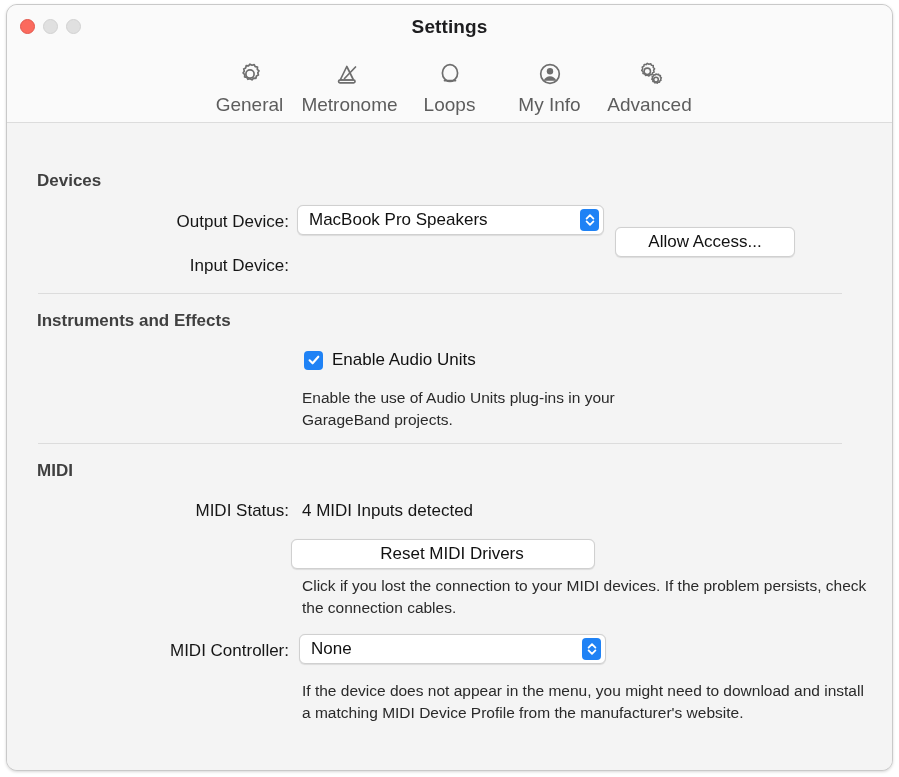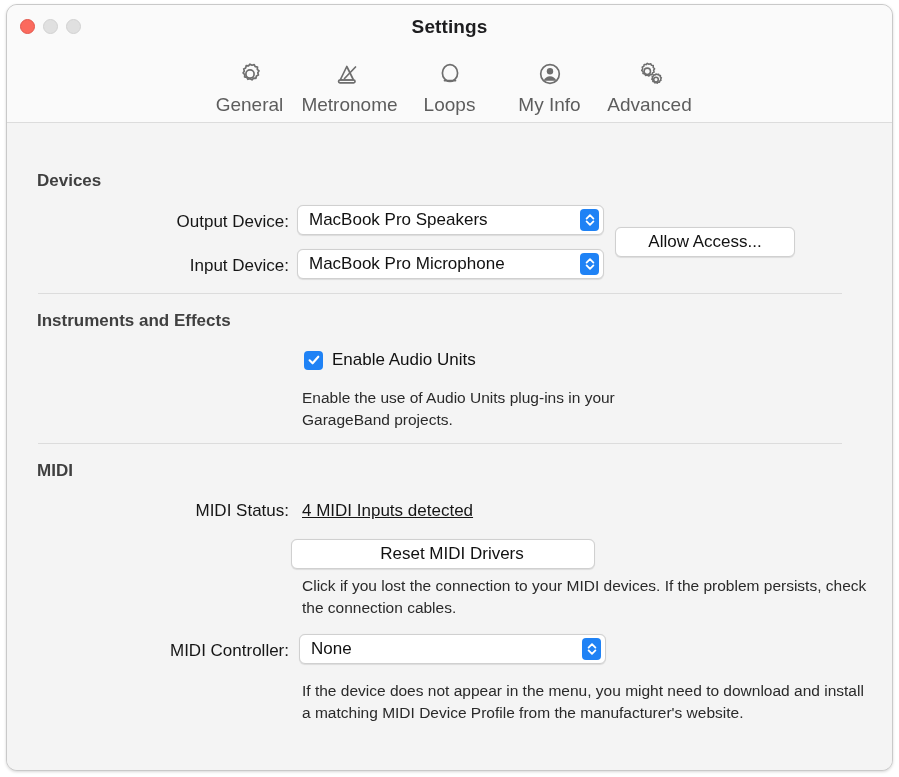--- a/index.html
+++ b/index.html
@@ -311,29 +311,20 @@
         <svg width="12" height="16" viewBox="0 0 12 16" fill="none" stroke="#ffffff" stroke-width="1.8" stroke-linecap="round" stroke-linejoin="round">
           <polyline points="2.6,6.6 6,3.2 9.4,6.6"></polyline>
           <polyline points="2.6,9.4 6,12.8 9.4,9.4"></polyline>
         </svg>
       </span>
     </div>
 
     <div class="pushbtn" style="top:104px; left:608px; width:180px;">Allow Access...</div>
 
     <div class="row-label" style="top:133px; left:30px; width:252px;">Input Device:</div>
-    <div class="popup" style="top:126px; left:290px; width:307px;">
-      <span class="ptext">MacBook Pro Microphone</span>
-      <span class="chev">
-        <svg width="12" height="16" viewBox="0 0 12 16" fill="none" stroke="#ffffff" stroke-width="1.8" stroke-linecap="round" stroke-linejoin="round">
-          <polyline points="2.6,6.6 6,3.2 9.4,6.6"></polyline>
-          <polyline points="2.6,9.4 6,12.8 9.4,9.4"></polyline>
-        </svg>
-      </span>
-    </div>
 
     <div class="divider" style="top:170px;"></div>
 
     <div class="section-title" style="top:188px;">Instruments and Effects</div>
 
     <div class="checkrow" style="top:227px; left:297px;">
       <span class="checkbox">
         <svg width="14" height="14" viewBox="0 0 14 14" fill="none" stroke="#ffffff" stroke-width="2.1" stroke-linecap="round" stroke-linejoin="round">
           <polyline points="2.6,7.3 5.6,10.3 11.3,3.7"></polyline>
         </svg>
@@ -341,21 +332,21 @@
       <span class="checklabel">Enable Audio Units</span>
     </div>
 
     <div class="helptext" style="top:264px; left:295px; width:400px;">Enable the use of Audio Units plug-ins in your GarageBand projects.</div>
 
     <div class="divider" style="top:320px;"></div>
 
     <div class="section-title" style="top:338px;">MIDI</div>
 
     <div class="row-label" style="top:378px; left:30px; width:252px;">MIDI Status:</div>
-    <div class="value-text" style="top:378px; left:295px;text-decoration:underline;">4 MIDI Inputs detected</div>
+    <div class="value-text" style="top:378px; left:295px;">4 MIDI Inputs detected</div>
 
     <div class="pushbtn" style="top:416px; left:284px; width:304px;padding-left:18px;">Reset MIDI Drivers</div>
 
     <div class="helptext" style="top:452px; left:295px; width:570px;">Click if you lost the connection to your MIDI devices. If the problem persists, check the connection cables.</div>
 
     <div class="row-label" style="top:518px; left:30px; width:252px;">MIDI Controller:</div>
     <div class="popup" style="top:511px; left:292px; width:307px;">
       <span class="ptext">None</span>
       <span class="chev">
         <svg width="12" height="16" viewBox="0 0 12 16" fill="none" stroke="#ffffff" stroke-width="1.8" stroke-linecap="round" stroke-linejoin="round">

